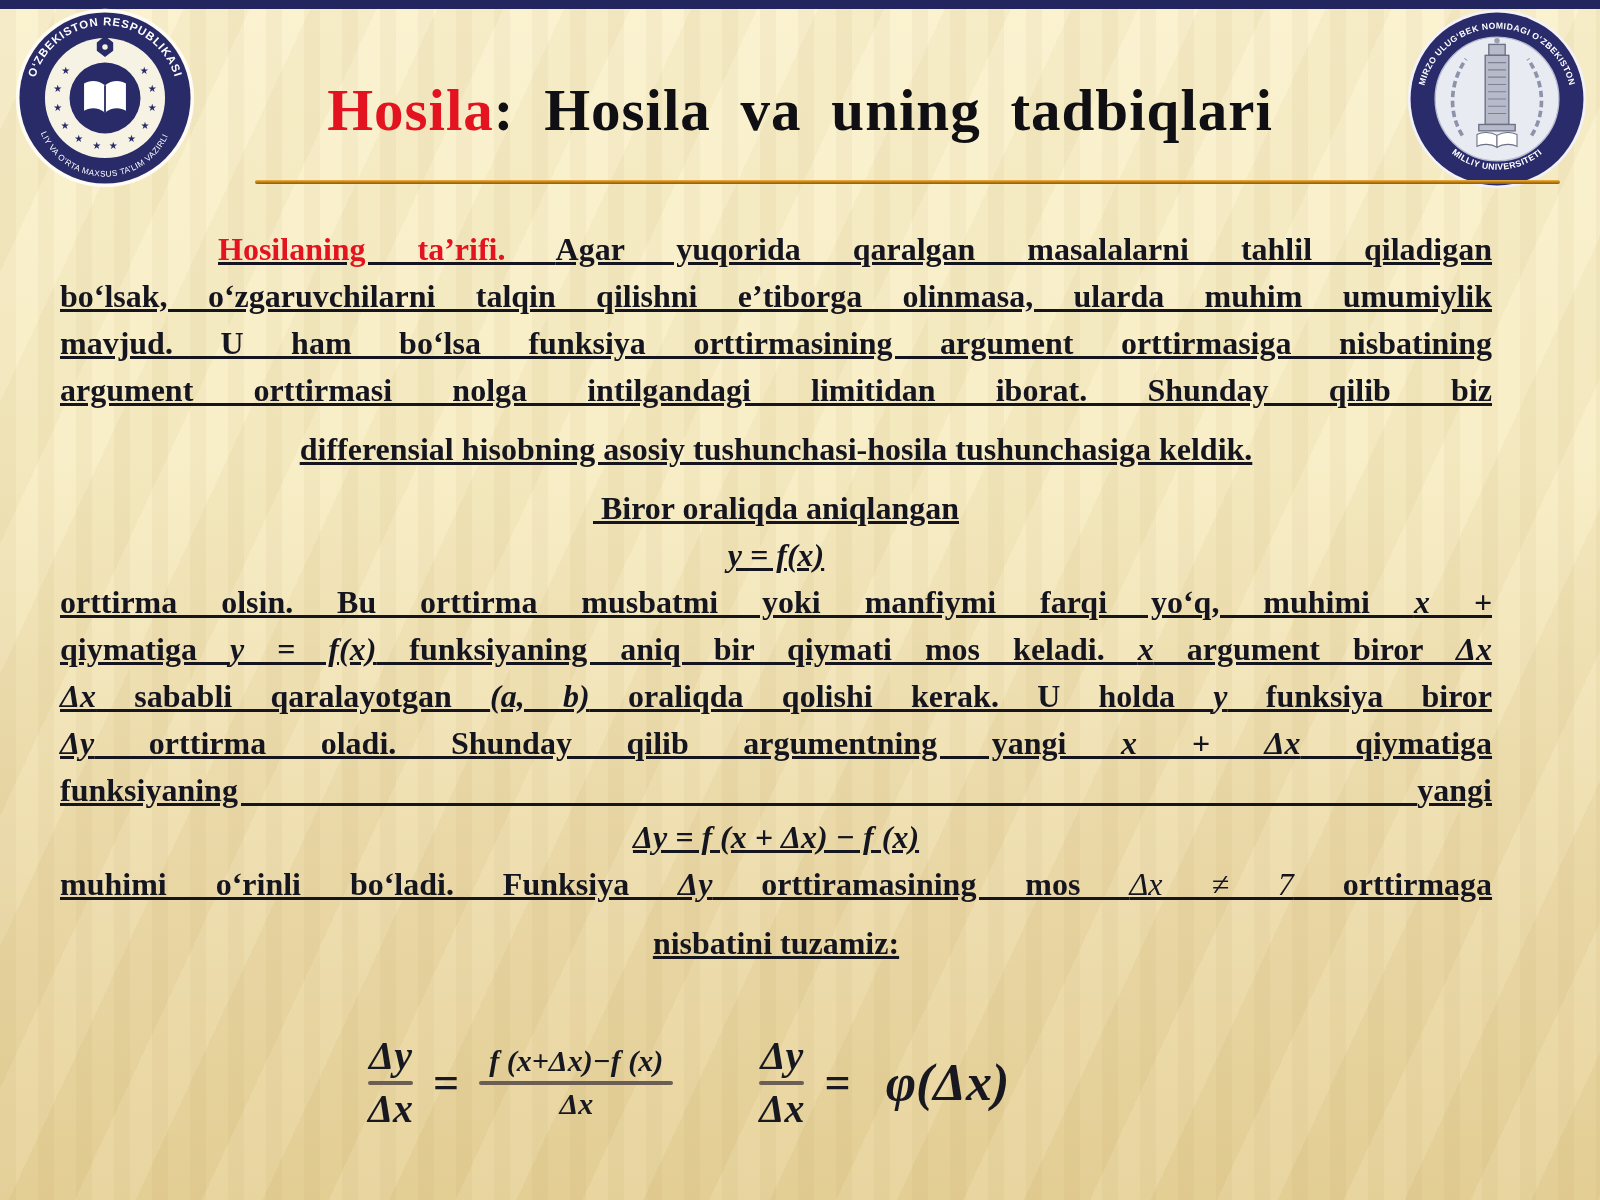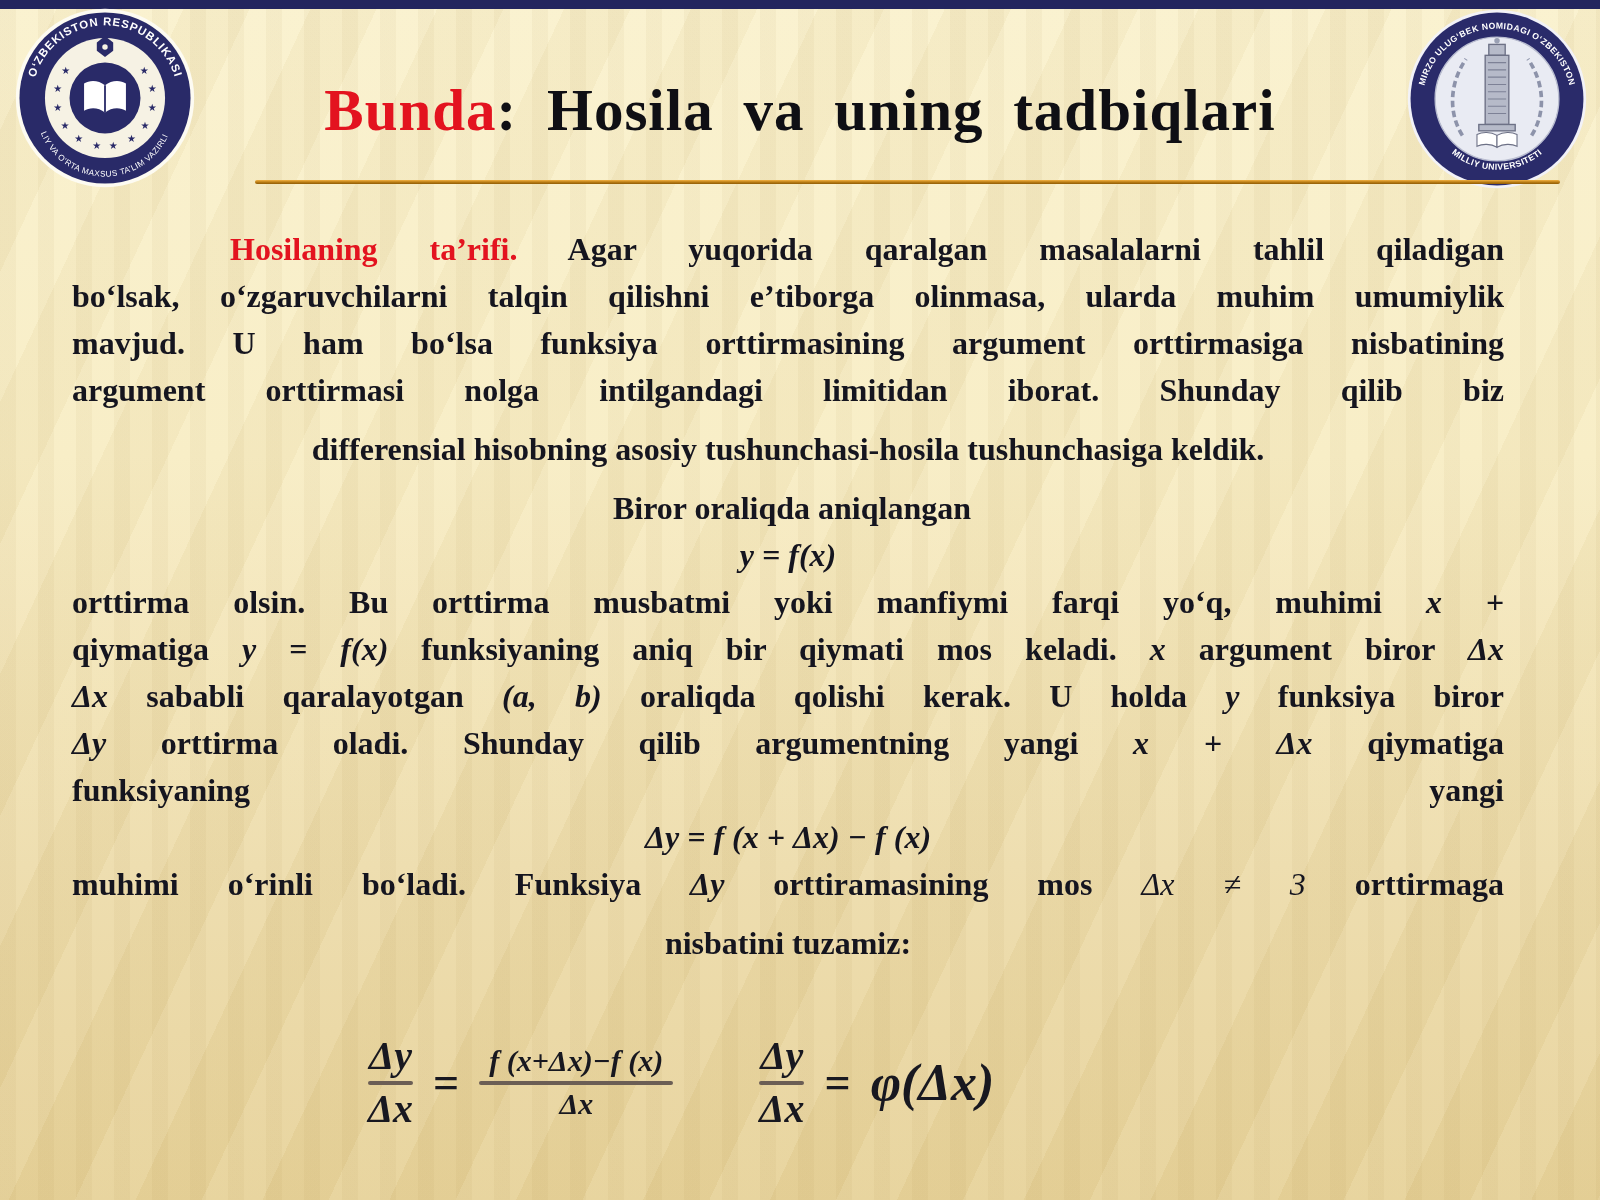--- a/index.html
+++ b/index.html
@@ -22,41 +22,41 @@
     position:absolute;top:76px;left:210px;width:1180px;text-align:center;
     font-size:59px;font-weight:bold;color:#0f0f14;word-spacing:14px;letter-spacing:1px;
     white-space:nowrap;
   }
   .title .red{color:#e3131f;}
   .rule{
     position:absolute;top:180px;left:255px;width:1305px;height:4px;border-radius:2px;
     background:linear-gradient(180deg,#f3b242 0%,#b97c14 55%,#8f5c06 100%);
   }
   .bodytext{
-    position:absolute;left:72px;top:226px;width:1432px;
-    font-size:32px;font-weight:bold;color:#15151f;
+    position:absolute;left:60px;top:226px;width:1432px;
+    font-size:32px;font-weight:bold;color:#15151f;text-decoration:underline;
   }
   .line{line-height:47px;}
   .line.stretch{text-align:justify;text-align-last:justify;}
   .line.left{text-align:center;margin-top:12px;}
   .line.center{text-align:center;}
   .line.indent{text-indent:158px;}
   .line .red{color:#e3131f;}
   .line .math{font-style:italic;}
   .line .math-light{font-style:italic;font-weight:normal;}
   .fractions{
     position:absolute;left:368px;top:1036px;display:flex;align-items:center;
     color:#181820;font-weight:bold;font-style:italic;
   }
   .frac{display:inline-flex;flex-direction:column;align-items:center;font-size:40px;line-height:1.02;}
   .frac .bar{align-self:stretch;height:4px;background:#6b5e55;margin:4px 0;border-radius:2px;}
   .frac.big{font-size:30px;}
   .frac.big .num{padding:0 10px;}
   .eq{font-size:46px;margin:0 20px;font-style:normal;}
-  .phi{font-size:52px;margin-left:0;}
+  .phi{font-size:52px;margin-left:15px;}
   .spacer{width:86px;}
 </style>
 </head>
 <body>
 
 <div class="slide">
 
   <div class="topbar"></div>
 
   <svg id="emblemL" class="emblem" viewBox="0 0 200 200">
@@ -124,39 +124,39 @@
       <path id="rBot" d="M 32 138 A 78 78 0 0 0 168 138" fill="none"></path>
     </defs>
     <text font-family="Liberation Sans, sans-serif" font-size="9.5" font-weight="bold" fill="#ffffff" letter-spacing="0.5">
       <textPath href="#rTop" startOffset="50%" text-anchor="middle">MIRZO  ULUG‘BEK  NOMIDAGI  O‘ZBEKISTON</textPath>
     </text>
     <text font-family="Liberation Sans, sans-serif" font-size="9.5" font-weight="bold" fill="#ffffff" letter-spacing="0.5">
       <textPath href="#rBot" startOffset="50%" text-anchor="middle">MILLIY  UNIVERSITETI</textPath>
     </text>
   </svg>
 
-  <div class="title"><span class="red">Bunda</span><span>:  Hosila va uning tadbiqlari</span></div>
+  <div class="title"><span class="red">Hosila</span><span>:  Hosila va uning tadbiqlari</span></div>
 
   <div class="rule"></div>
 
   <div class="bodytext">
       <div class="line stretch indent"><span class="red">Hosilaning  ta’rifi. </span><span class="plain">Agar yuqorida qaralgan masalalarni tahlil qiladigan</span></div>
       <div class="line stretch"><span class="plain">bo‘lsak, o‘zgaruvchilarni talqin qilishni e’tiborga olinmasa, ularda muhim umumiylik</span></div>
       <div class="line stretch"><span class="plain">mavjud. U ham bo‘lsa funksiya orttirmasining argument orttirmasiga nisbatining</span></div>
       <div class="line stretch"><span class="plain">argument orttirmasi nolga intilgandagi limitidan iborat. Shunday qilib biz</span></div>
       <div class="line left"><span class="plain">differensial hisobning asosiy tushunchasi-hosila tushunchasiga keldik.</span></div>
       <div class="line left"><span class="plain">&nbsp;Biror oraliqda aniqlangan</span></div>
       <div class="line center"><span class="math">y = f(x)</span></div>
       <div class="line stretch"><span class="plain">orttirma olsin. Bu orttirma musbatmi yoki manfiymi farqi yo‘q, muhimi </span><span class="math">x +</span></div>
       <div class="line stretch"><span class="plain">qiymatiga </span><span class="math">y = f(x)</span><span class="plain"> funksiyaning aniq bir qiymati mos keladi. </span><span class="math">x</span><span class="plain"> argument biror </span><span class="math">Δx</span></div>
       <div class="line stretch"><span class="math">Δx</span><span class="plain"> sababli qaralayotgan </span><span class="math">(a, b)</span><span class="plain"> oraliqda qolishi kerak. U holda </span><span class="math">y</span><span class="plain"> funksiya biror</span></div>
       <div class="line stretch"><span class="math">Δy</span><span class="plain"> orttirma oladi. Shunday qilib argumentning yangi </span><span class="math">x + Δx</span><span class="plain">  qiymatiga</span></div>
       <div class="line stretch"><span class="plain">funksiyaning </span><span class="plain">yangi</span></div>
       <div class="line center"><span class="math">Δy = f (x + Δx) − f (x)</span></div>
-      <div class="line stretch"><span class="plain">muhimi o‘rinli bo‘ladi. Funksiya </span><span class="math">Δy</span><span class="plain">  orttiramasining mos  </span><span class="math-light">Δx ≠ 3</span><span class="plain"> orttirmaga</span></div>
+      <div class="line stretch"><span class="plain">muhimi o‘rinli bo‘ladi. Funksiya </span><span class="math">Δy</span><span class="plain">  orttiramasining mos  </span><span class="math-light">Δx ≠ 7</span><span class="plain"> orttirmaga</span></div>
       <div class="line left"><span class="plain">nisbatini tuzamiz:</span></div>
     </div>
 
   <div class="fractions">
     <span class="frac">
       <span class="num">Δy</span>
       <span class="bar"></span>
       <span class="den">Δx</span>
     </span>
     <span class="eq">=</span>

